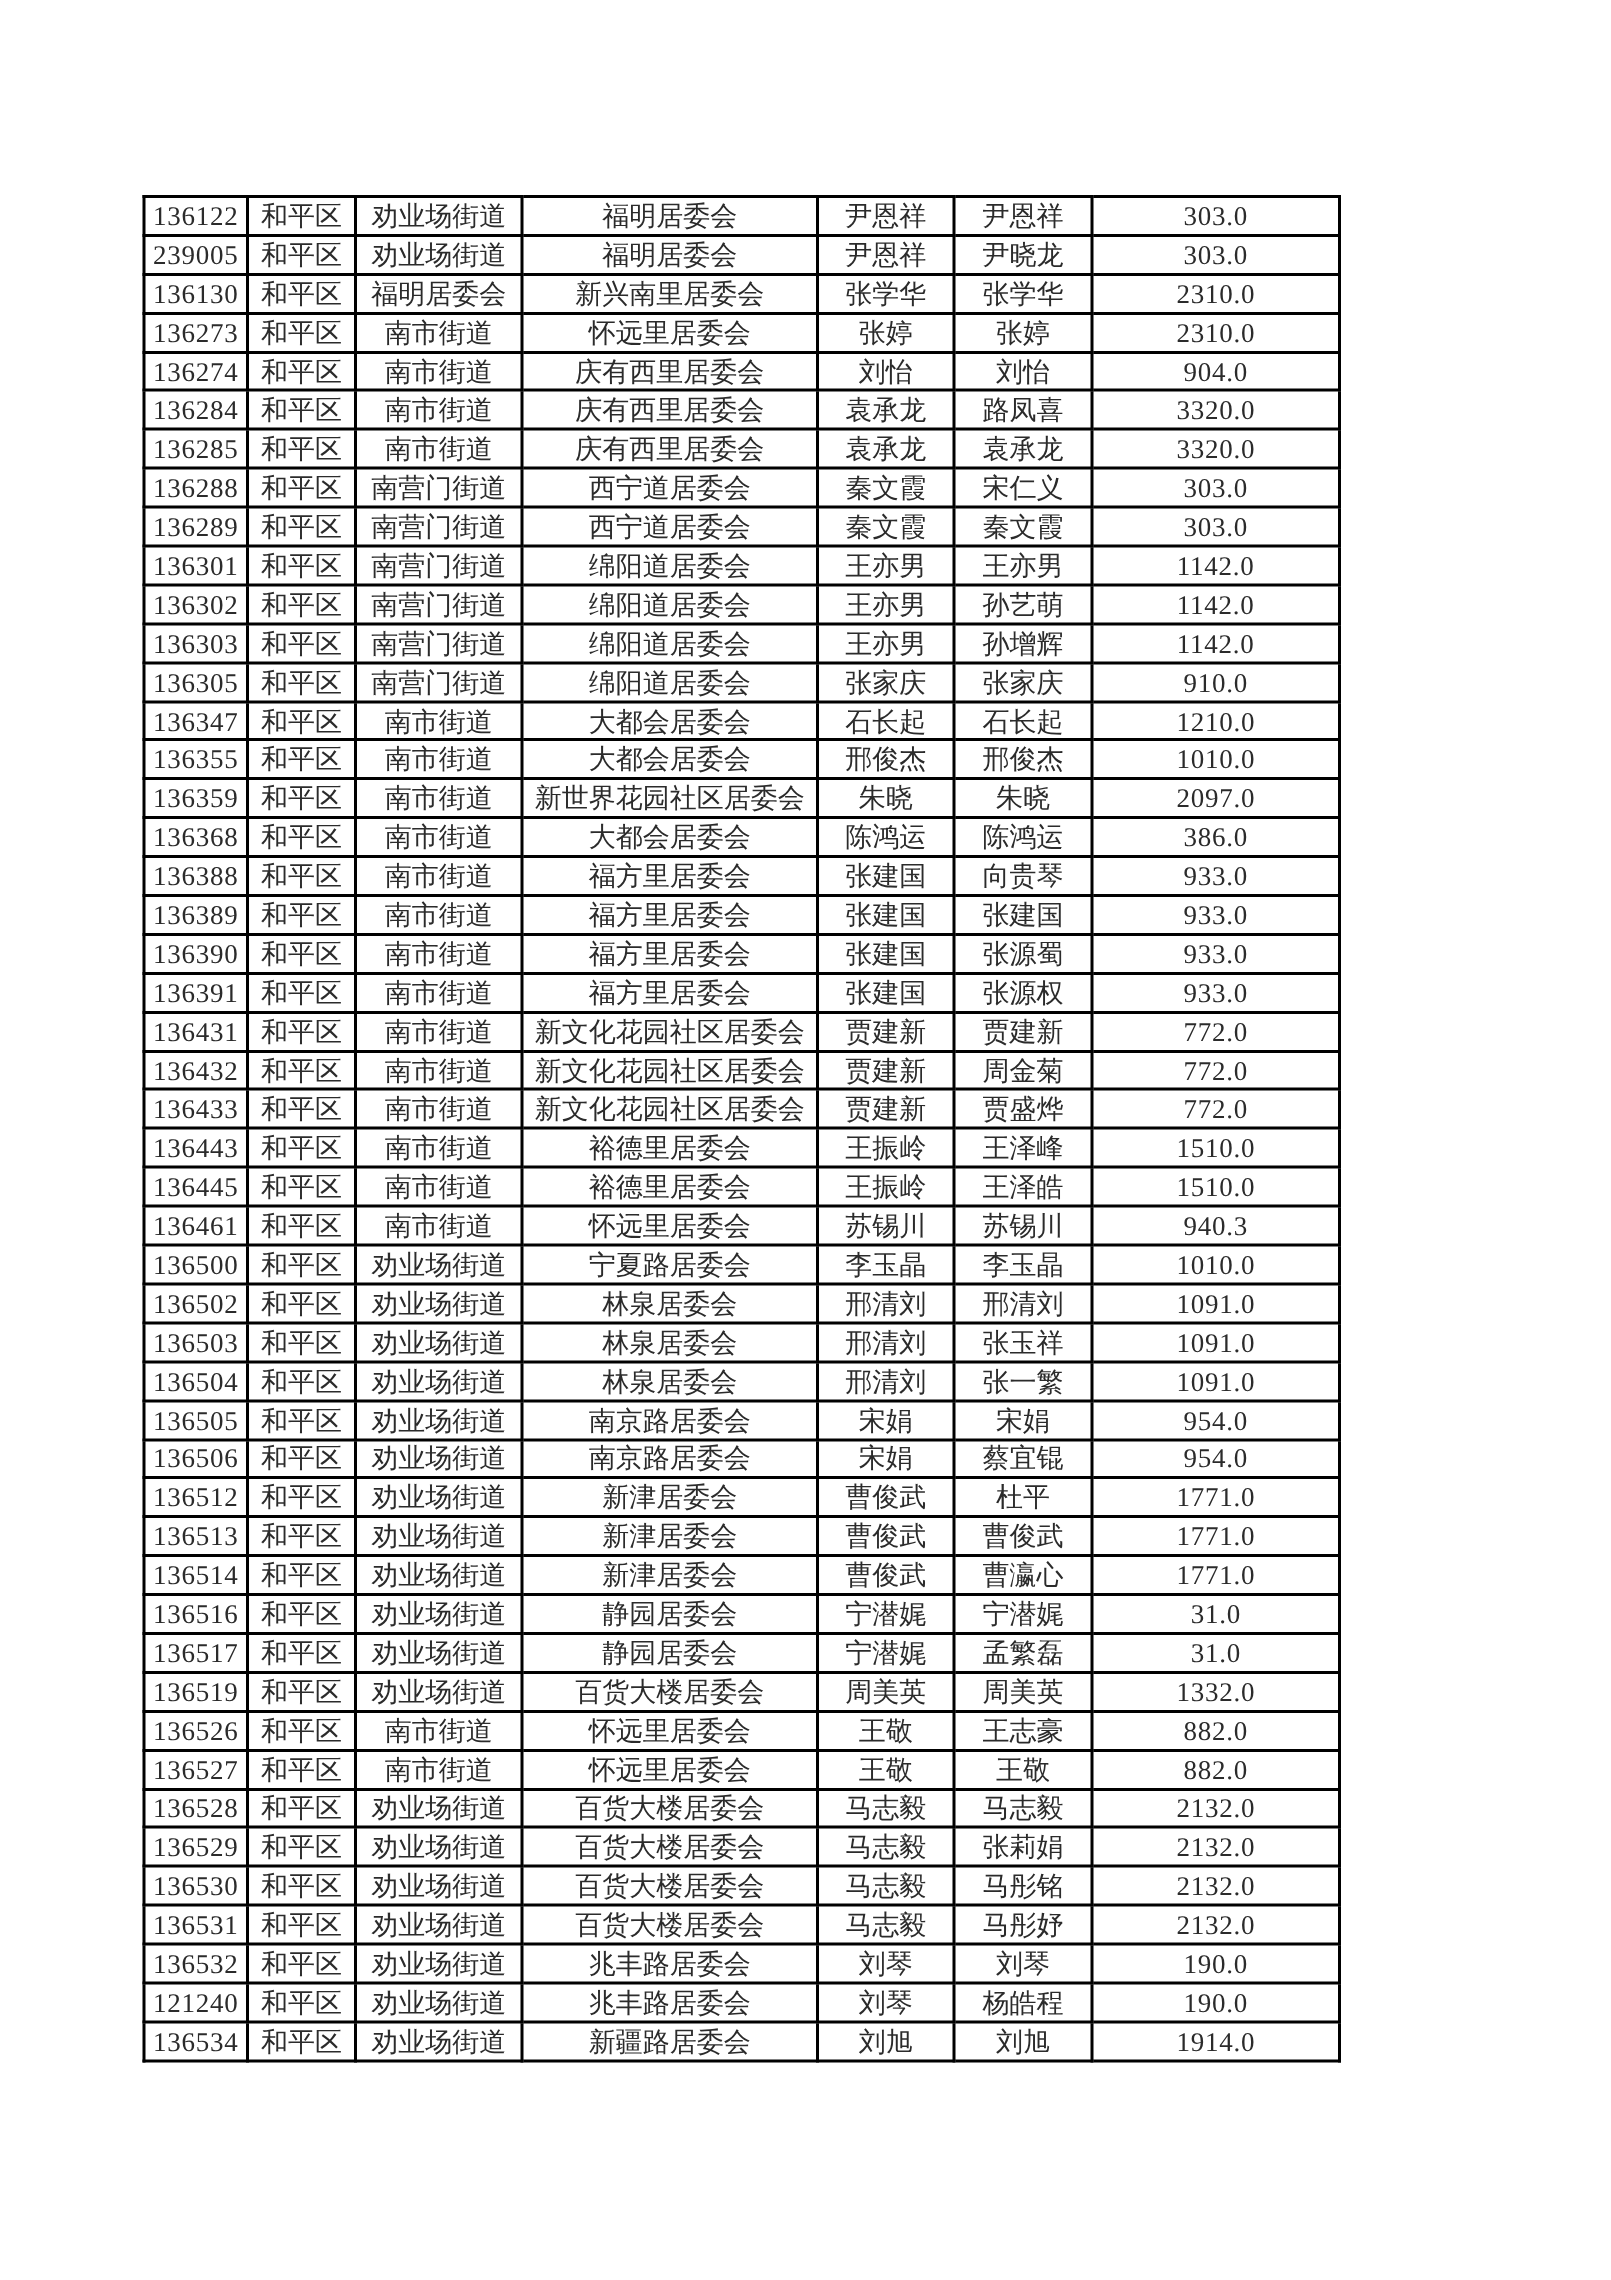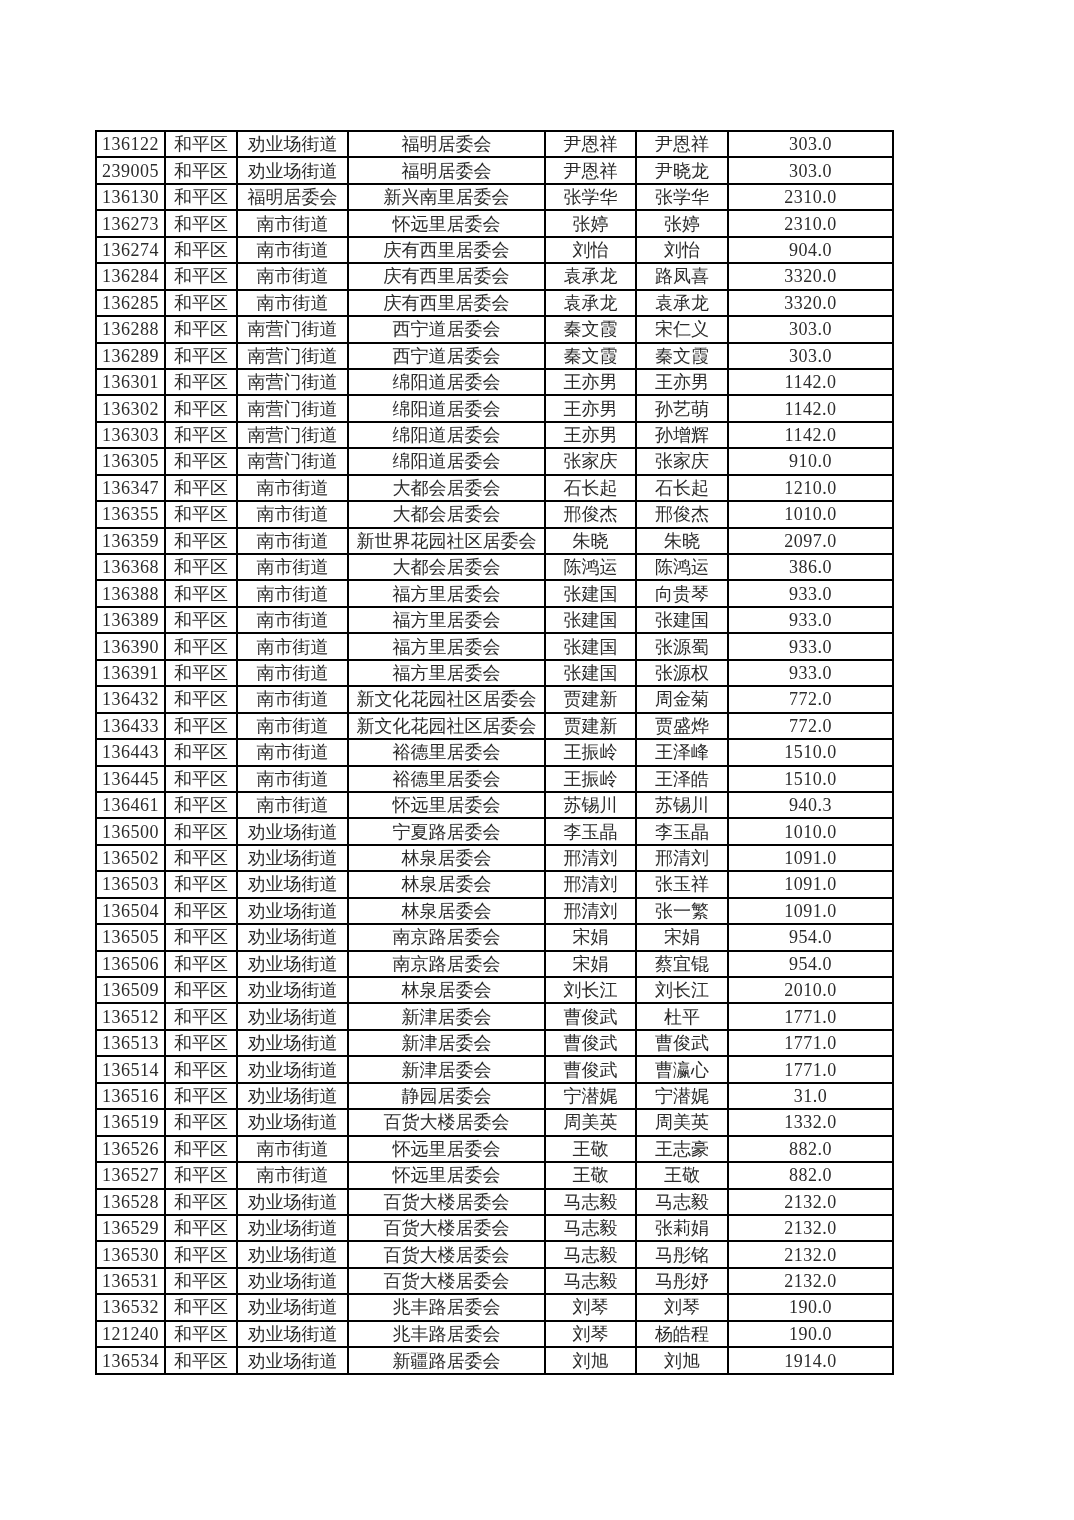--- a/index.html
+++ b/index.html
@@ -240,20 +240,29 @@
         <tr>
           <td class="num">136391</td>
           <td>和平区</td>
           <td>南市街道</td>
           <td>福方里居委会</td>
           <td>张建国</td>
           <td>张源权</td>
           <td class="num">933.0</td>
         </tr>
         <tr>
+          <td class="num">136431</td>
+          <td>和平区</td>
+          <td>南市街道</td>
+          <td>新文化花园社区居委会</td>
+          <td>贾建新</td>
+          <td>贾建新</td>
+          <td class="num">772.0</td>
+        </tr>
+        <tr>
           <td class="num">136432</td>
           <td>和平区</td>
           <td>南市街道</td>
           <td>新文化花园社区居委会</td>
           <td>贾建新</td>
           <td>周金菊</td>
           <td class="num">772.0</td>
         </tr>
         <tr>
           <td class="num">136433</td>
@@ -339,29 +348,20 @@
         <tr>
           <td class="num">136506</td>
           <td>和平区</td>
           <td>劝业场街道</td>
           <td>南京路居委会</td>
           <td>宋娟</td>
           <td>蔡宜锟</td>
           <td class="num">954.0</td>
         </tr>
         <tr>
-          <td class="num">136509</td>
-          <td>和平区</td>
-          <td>劝业场街道</td>
-          <td>林泉居委会</td>
-          <td>刘长江</td>
-          <td>刘长江</td>
-          <td class="num">2010.0</td>
-        </tr>
-        <tr>
           <td class="num">136512</td>
           <td>和平区</td>
           <td>劝业场街道</td>
           <td>新津居委会</td>
           <td>曹俊武</td>
           <td>杜平</td>
           <td class="num">1771.0</td>
         </tr>
         <tr>
           <td class="num">136513</td>
@@ -381,20 +381,29 @@
           <td>曹瀛心</td>
           <td class="num">1771.0</td>
         </tr>
         <tr>
           <td class="num">136516</td>
           <td>和平区</td>
           <td>劝业场街道</td>
           <td>静园居委会</td>
           <td>宁潜娓</td>
           <td>宁潜娓</td>
+          <td class="num">31.0</td>
+        </tr>
+        <tr>
+          <td class="num">136517</td>
+          <td>和平区</td>
+          <td>劝业场街道</td>
+          <td>静园居委会</td>
+          <td>宁潜娓</td>
+          <td>孟繁磊</td>
           <td class="num">31.0</td>
         </tr>
         <tr>
           <td class="num">136519</td>
           <td>和平区</td>
           <td>劝业场街道</td>
           <td>百货大楼居委会</td>
           <td>周美英</td>
           <td>周美英</td>
           <td class="num">1332.0</td>

